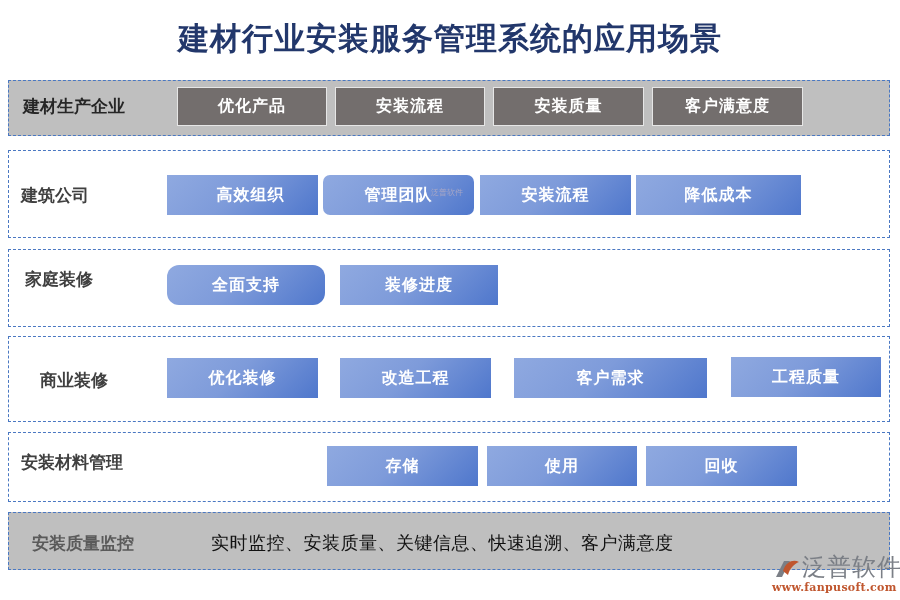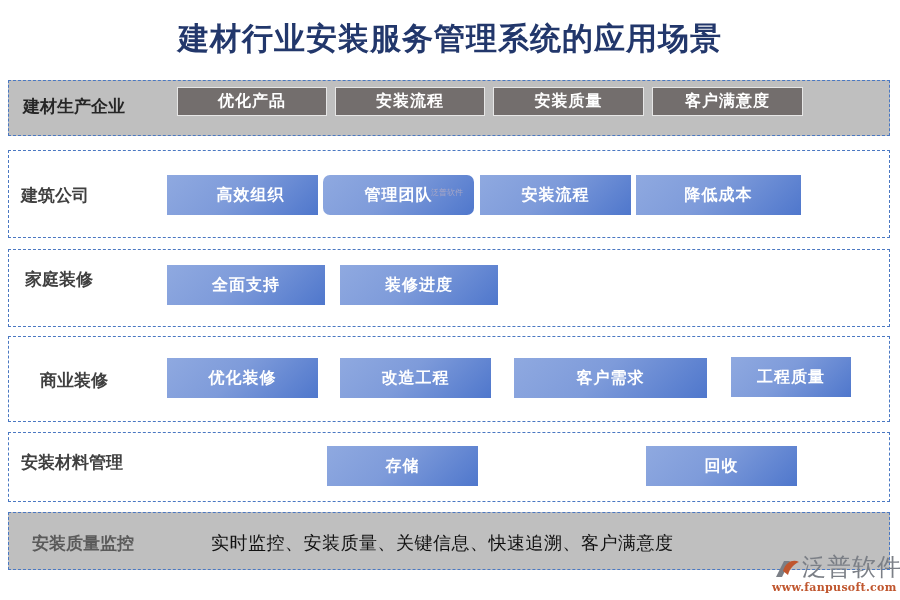--- a/index.html
+++ b/index.html
@@ -24,21 +24,21 @@
   .section.gray .section-label { color: #262626; }
   .section.gray.monitor .section-label { color: #5a5a5a; }
 
   .btn {
     position: absolute; height: 40px; display: flex; align-items: center; justify-content: center;
     color: #ffffff; font-size: 16px; font-weight: bold; letter-spacing: 1px;
     background: linear-gradient(135deg, #8fa9e0 0%, #7e9bda 45%, #4f77cc 100%);
     white-space: nowrap;
   }
   .btn.dark {
-    background: #736e6d; border: 1.5px solid #e6e6e6; height: 29px;
+    background: #736e6d; border: 1.5px solid #e6e6e6; height: 39px;
   }
 
   .monitor-text {
     position: absolute; left: 202px; top: 18px; font-size: 18px; color: #111111; white-space: nowrap;
     letter-spacing: 0.5px;
   }
 
   .watermark-mini {
     position: absolute; left: 108px; top: 12px; font-size: 8px; color: #a6a6c6; white-space: nowrap;
     font-weight: normal; letter-spacing: 0;
@@ -78,35 +78,36 @@
   <div class="btn" style="left:314px; top:24px; width:151px;border-radius:7px;">
     <span>管理团队</span>
     <span class="watermark-mini">泛普软件</span>
   </div>
   <div class="btn" style="left:471px; top:24px; width:151px;">安装流程</div>
   <div class="btn" style="left:627px; top:24px; width:165px;">降低成本</div>
 </div>
 
 <div class="section" style="top:249px; height:78px;">
   <div class="section-label" style="left:16px; top:18px;">家庭装修</div>
-  <div class="btn" style="left:158px; top:15px; width:158px;">全面支持</div>
+  <div class="btn" style="left:158px; top:15px; width:158px;border-radius:12px;">全面支持</div>
   <div class="btn" style="left:331px; top:15px; width:158px;">装修进度</div>
 </div>
 
 <div class="section" style="top:336px; height:86px;">
   <div class="section-label" style="left:31px; top:32px;">商业装修</div>
   <div class="btn" style="left:158px; top:21px; width:151px;">优化装修</div>
   <div class="btn" style="left:331px; top:21px; width:151px;">改造工程</div>
   <div class="btn" style="left:505px; top:21px; width:193px;">客户需求</div>
-  <div class="btn" style="left:722px; top:20px; width:120px;">工程质量</div>
+  <div class="btn" style="left:722px; top:20px; width:150px;">工程质量</div>
 </div>
 
 <div class="section" style="top:432px; height:70px;">
   <div class="section-label" style="left:12px; top:18px;">安装材料管理</div>
   <div class="btn" style="left:318px; top:13px; width:151px;">存储</div>
+  <div class="btn" style="left:478px; top:13px; width:150px;">使用</div>
   <div class="btn" style="left:637px; top:13px; width:151px;">回收</div>
 </div>
 
 <div class="section gray monitor" style="top:512px; height:58px;">
   <div class="section-label" style="left:23px; top:19px;">安装质量监控</div>
   <div class="monitor-text">实时监控、安装质量、关键信息、快速追溯、客户满意度</div>
 </div>
 
 <div class="logo">
   <svg class="logo-mark" viewBox="0 0 26 22">

